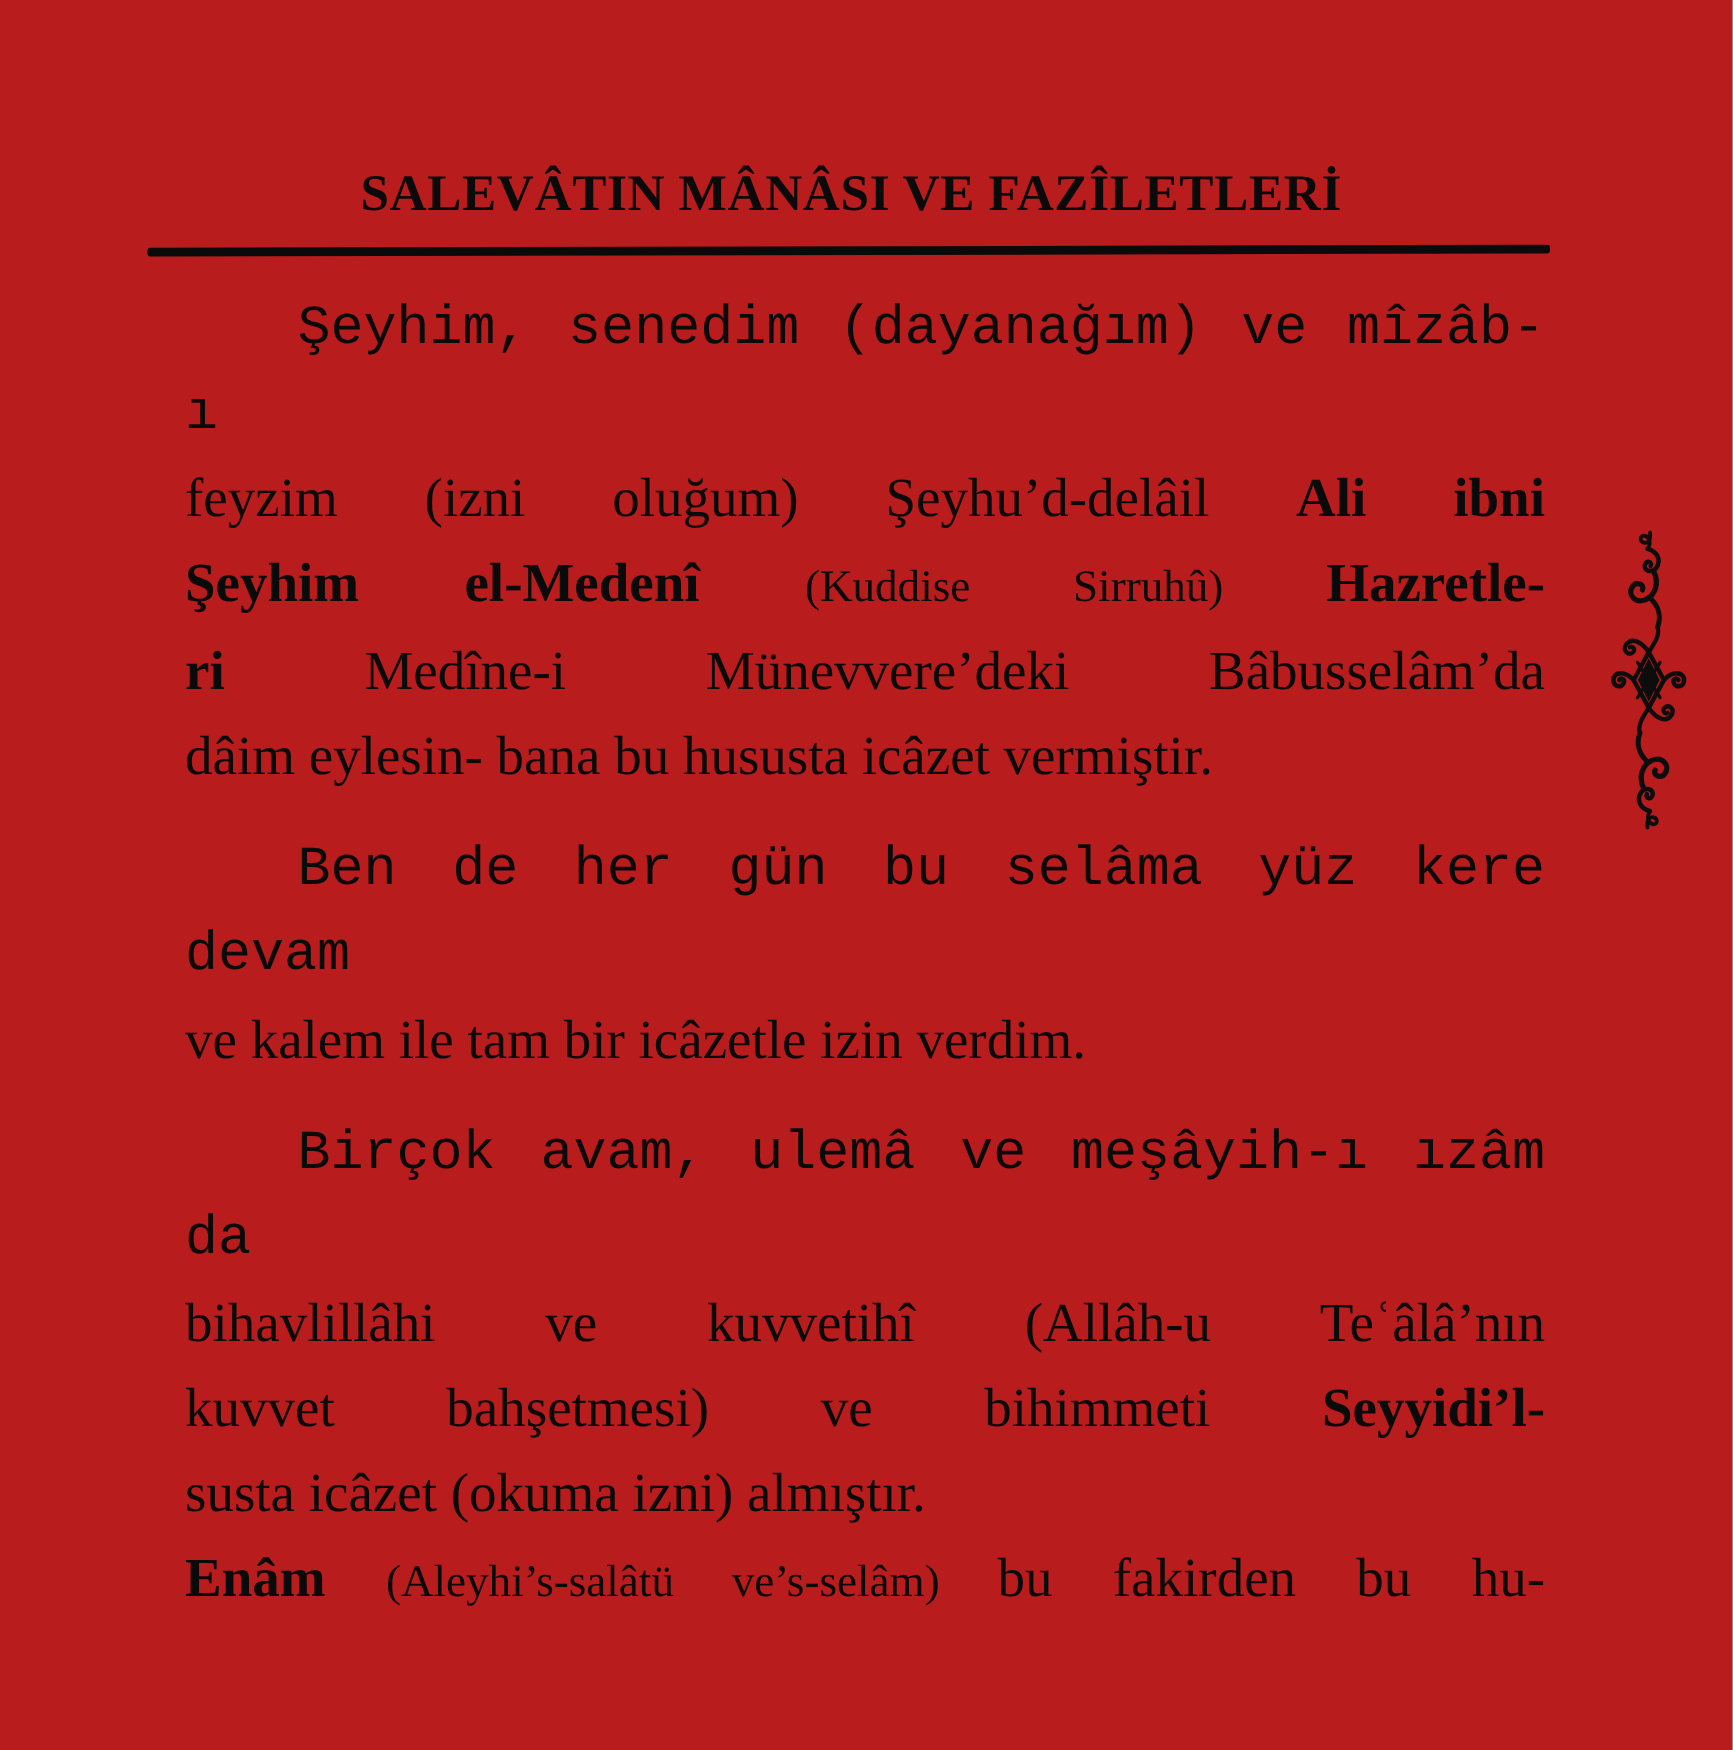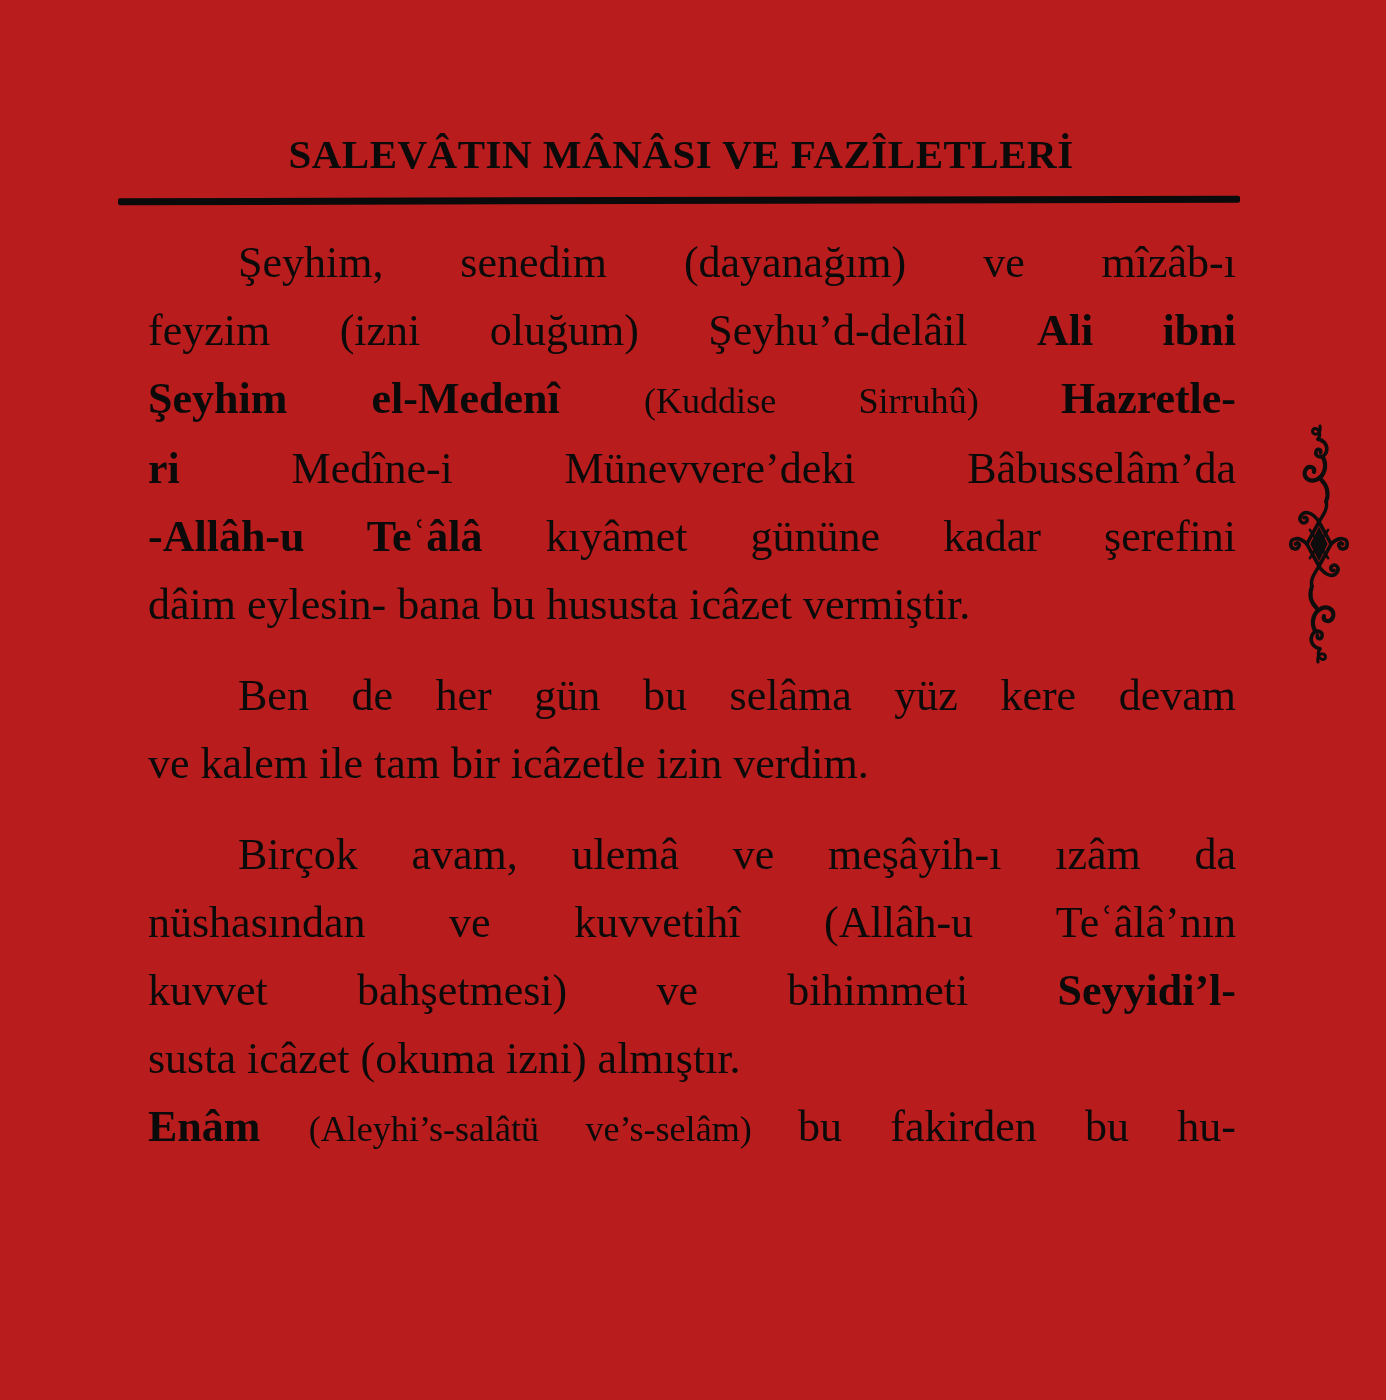--- a/index.html
+++ b/index.html
@@ -37,21 +37,21 @@
     font-size: 44px;
     line-height: 68px;
   }
   .para { margin: 0 0 23px 0; }
   .para:last-child { margin-bottom: 0; }
   .line {
     text-align: justify;
     text-align-last: justify;
   }
   .line.last { text-align-last: left; }
-  .line.first { text-indent: 90px; }
+  .line.first { text-indent: 90px; font-family: Liberation Mono, monospace; }
   .seg-n { font-weight: normal; }
   .seg-b { font-weight: bold; }
   .seg-i { font-size: 0.82em; }
 
   .ornament {
     position: absolute;
     left: 1286px; top: 423px;
     width: 66px; height: 242px;
   }
   .ornament svg { width: 100%; height: 100%; }
@@ -64,30 +64,29 @@
   <div class="header-title">SALEVÂTIN MÂNÂSI VE FAZÎLETLERİ</div>
 
   <div class="header-rule"></div>
 
   <div class="content">
       <div class="para">
         <div class="line first"><span class="seg-n">Şeyhim, senedim (dayanağım) ve mîzâb-ı</span></div>
         <div class="line"><span class="seg-n">feyzim (izni oluğum) Şeyhu’d-delâil </span><span class="seg-b">Ali ibni</span></div>
         <div class="line"><span class="seg-b">Şeyhim el-Medenî </span><span class="seg-i">(Kuddise Sirruhû) </span><span class="seg-b">Hazretle-</span></div>
         <div class="line"><span class="seg-b">ri </span><span class="seg-n">Medîne-i Münevvere’deki Bâbusselâm’da</span></div>
-        <div class="line"><span class="seg-b">-Allâh-u Teʿâlâ </span><span class="seg-n">kıyâmet gününe kadar şerefini</span></div>
         <div class="line last"><span class="seg-n">dâim eylesin- bana bu hususta icâzet vermiştir.</span></div>
       </div>
       <div class="para">
         <div class="line first"><span class="seg-n">Ben de her gün bu selâma yüz kere devam</span></div>
         <div class="line last"><span class="seg-n">ve kalem ile tam bir icâzetle izin verdim.</span></div>
       </div>
       <div class="para">
         <div class="line first"><span class="seg-n">Birçok avam, ulemâ ve meşâyih-ı ızâm da</span></div>
-        <div class="line"><span class="seg-n">nüshasından ve kuvvetihî (Allâh-u Teʿâlâ’nın</span></div>
+        <div class="line"><span class="seg-n">bihavlillâhi ve kuvvetihî (Allâh-u Teʿâlâ’nın</span></div>
         <div class="line"><span class="seg-n">kuvvet bahşetmesi) ve bihimmeti </span><span class="seg-b">Seyyidi’l-</span></div>
         <div class="line last"><span class="seg-n">susta icâzet (okuma izni) almıştır.</span></div>
         <div class="line"><span class="seg-b">Enâm </span><span class="seg-i">(Aleyhi’s-salâtü ve’s-selâm) </span><span class="seg-n">bu fakirden bu hu-</span></div>
       </div>
     </div>
 
   <div class="ornament">
     <svg viewBox="0 0 64 240" xmlns="http://www.w3.org/2000/svg" fill="none" stroke="#0d0d0d" stroke-linecap="round">
       <g id="halfFlourish">
 

